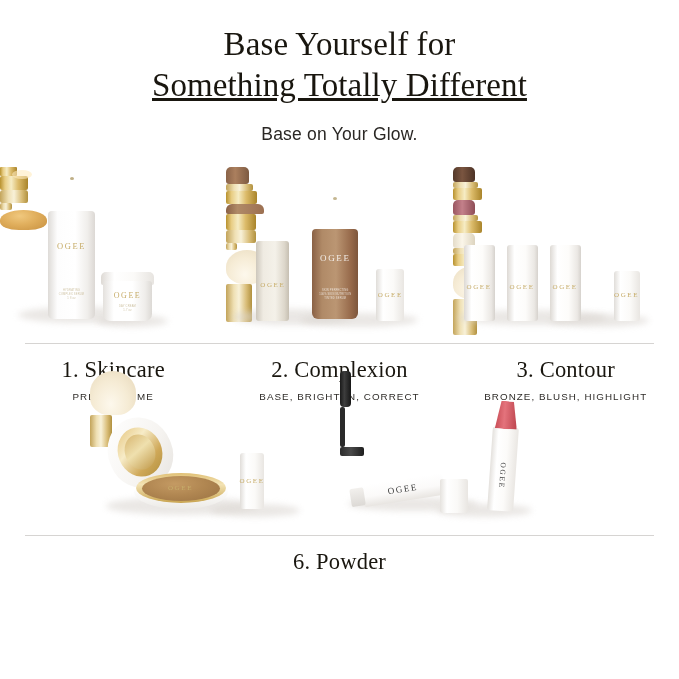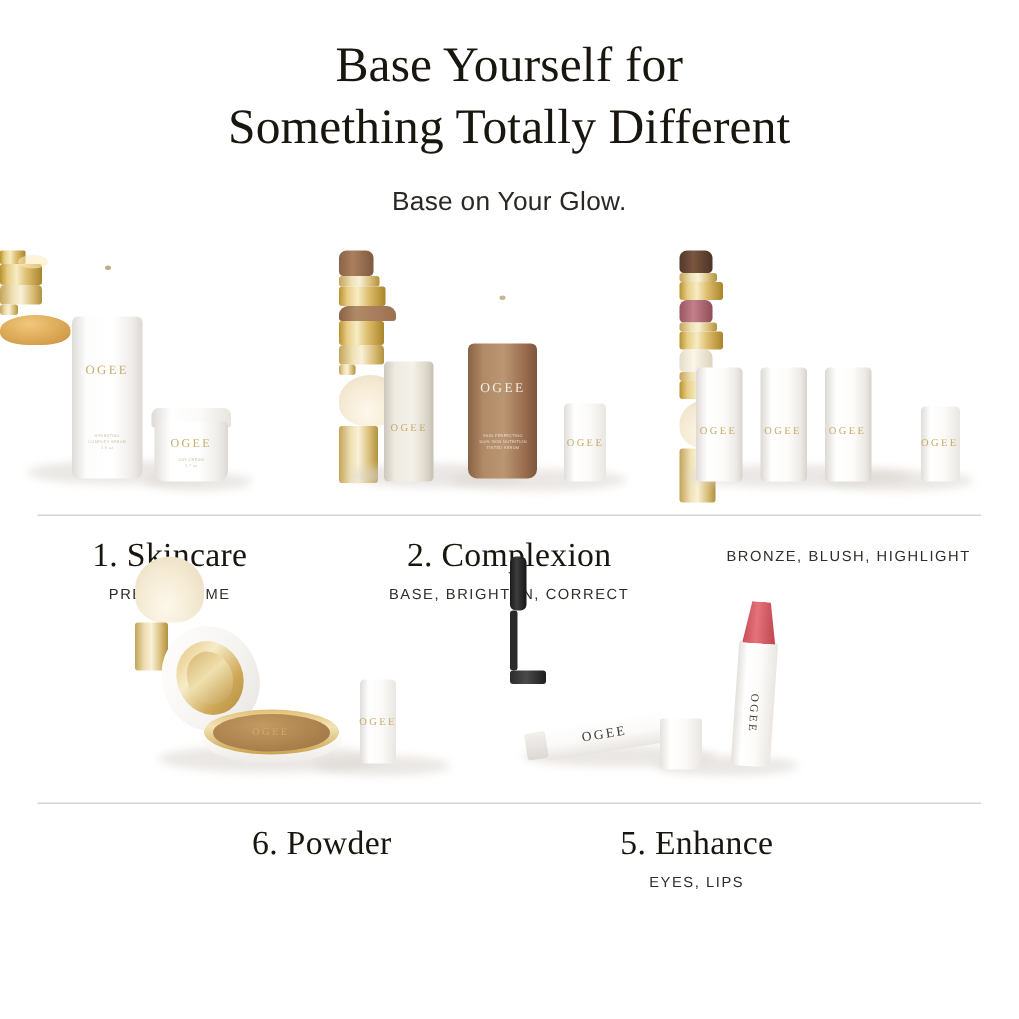--- a/index.html
+++ b/index.html
@@ -15,21 +15,21 @@
   
   .header{padding-top:24px;text-align:center;}
   .title{
     font-family:"Liberation Serif", serif;
     font-size:33px;
     line-height:1.24;
     color:#19160f;
     letter-spacing:.1px;
     font-weight:400;
   }
-  .title .l2{display:block;}
+  .title .l2{display:block;text-decoration:underline;}
   .subtitle{
     margin-top:18px;
     font-size:17.5px;
     color:#2a2724;
     letter-spacing:.2px;
     font-weight:400;
   }
 
   
   .row{position:relative;}
@@ -316,20 +316,21 @@
     <div class="labels">
       <div class="lab">
         <div class="step">1. Skincare</div>
         <div class="desc">PREP + PRIME</div>
       </div>
       <div class="lab">
         <div class="step">2. Complexion</div>
         <div class="desc">BASE, BRIGHTEN, CORRECT</div>
       </div>
       <div class="lab">
+        <div class="step">3. Contour</div>
         <div class="desc">BRONZE, BLUSH, HIGHLIGHT</div>
       </div>
     </div>
   </div>
 
   <div class="row row2" style="margin-top:34px;">
     <div class="cells r2" style="justify-content:center;">
 
       <div class="cell" style="width:250px;">
         <div class="stage">
@@ -376,20 +377,16 @@
       </div>
 
     </div>
 
     <div class="divider d2"></div>
 
     <div class="labels two">
       <div class="lab">
         <div class="step">6. Powder</div>
       </div>
-      <div class="lab">
-        <div class="step">5. Enhance</div>
-        <div class="desc">EYES, LIPS</div>
-      </div>
     </div>
   </div>
 
 </div>
 
 </body></html>

